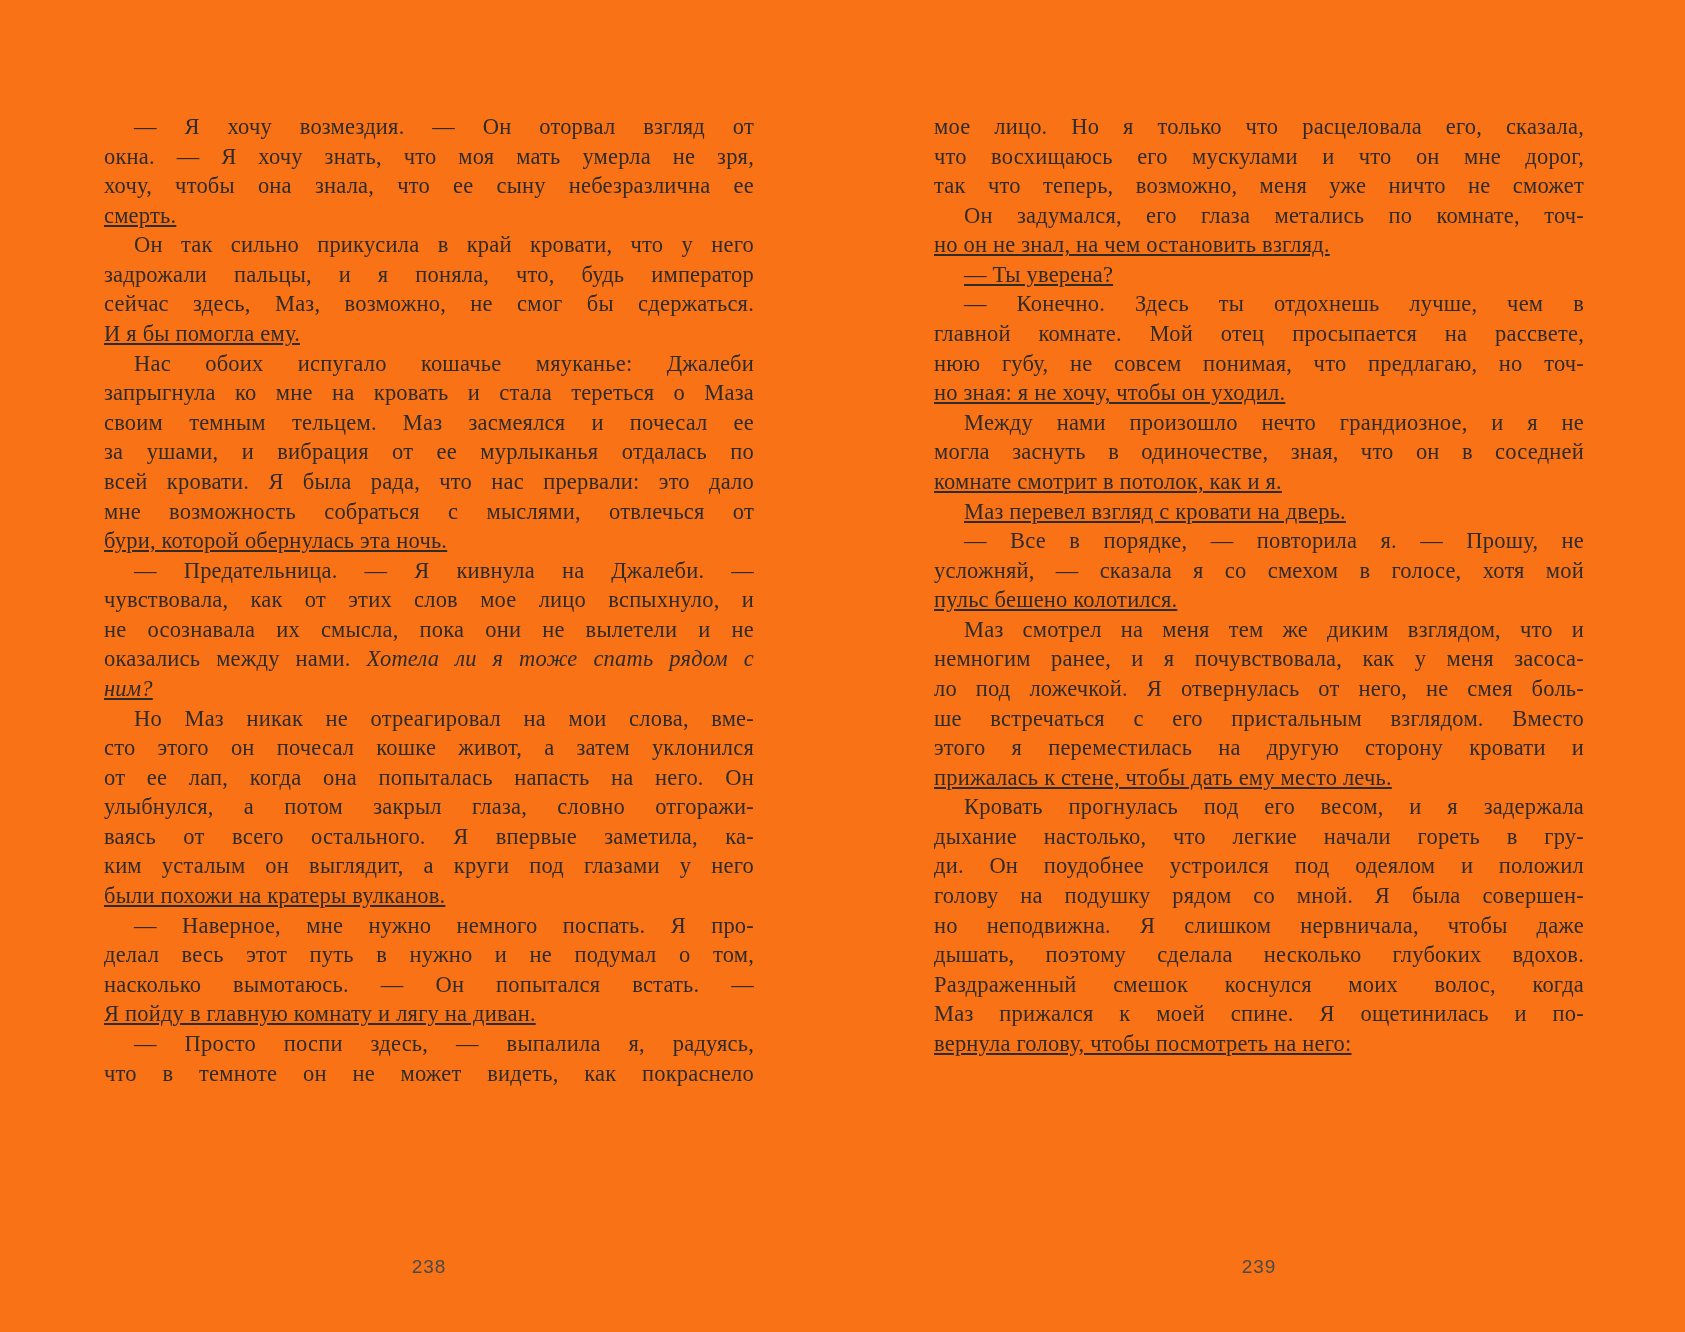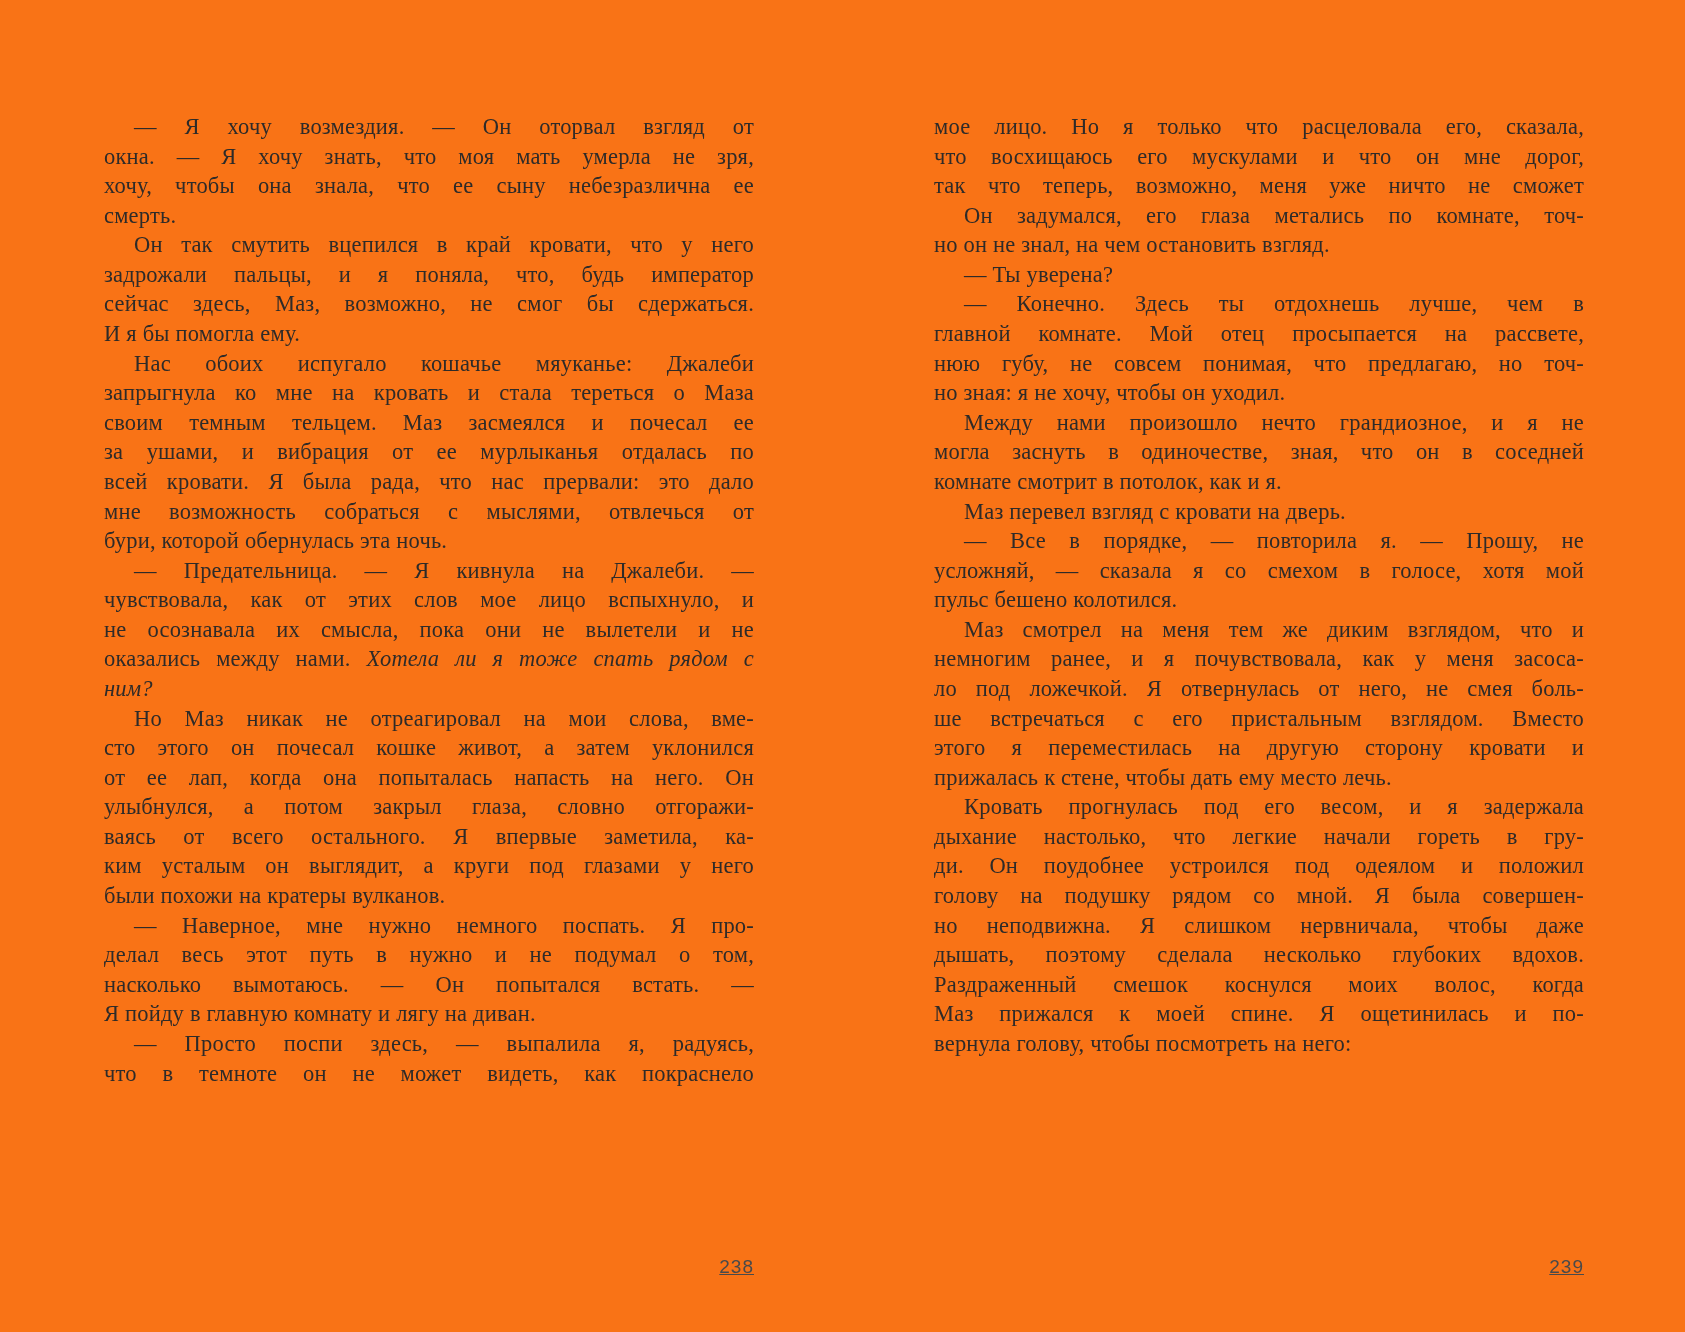--- a/index.html
+++ b/index.html
@@ -34,52 +34,52 @@
     letter-spacing: 0.2px;
   }
   .line {
     line-height: 29.58px;
     text-align: justify;
     text-align-last: justify;
     white-space: normal;
   }
   .line.para-end {
     text-align-last: left;
+    text-decoration: underline;
   }
   .line.indent {
     text-indent: 30px;
   }
   .italic {
     font-style: italic;
   }
   .page-number {
     position: absolute;
     top: 1256px;
     left: 0;
     width: 650px;
-    text-align: right;
+    text-align: center;
     font-family: "Liberation Sans", "DejaVu Sans", sans-serif;
     font-size: 19px;
     letter-spacing: 1px;
     color: #4a4a4a;
-    text-decoration: underline;
   }
 </style>
 </head>
 <body>
 
 <div class="spread">
 
   <section class="page left">
     <div class="text-block">
         <div class="line indent"><span class="">— Я хочу возмездия. — Он оторвал взгляд от</span></div>
         <div class="line"><span class="">окна. — Я хочу знать, что моя мать умерла не зря,</span></div>
         <div class="line"><span class="">хочу, чтобы она знала, что ее сыну небезразлична ее</span></div>
         <div class="line para-end"><span class="">смерть.</span></div>
-        <div class="line indent"><span class="">Он так смутить вцепился в край кровати, что у него</span></div>
+        <div class="line indent"><span class="">Он так сильно прикусила в край кровати, что у него</span></div>
         <div class="line"><span class="">задрожали пальцы, и я поняла, что, будь император</span></div>
         <div class="line"><span class="">сейчас здесь, Маз, возможно, не смог бы сдержаться.</span></div>
         <div class="line para-end"><span class="">И я бы помогла ему.</span></div>
         <div class="line indent"><span class="">Нас обоих испугало кошачье мяуканье: Джалеби</span></div>
         <div class="line"><span class="">запрыгнула ко мне на кровать и стала тереться о Маза</span></div>
         <div class="line"><span class="">своим темным тельцем. Маз засмеялся и почесал ее</span></div>
         <div class="line"><span class="">за ушами, и вибрация от ее мурлыканья отдалась по</span></div>
         <div class="line"><span class="">всей кровати. Я была рада, что нас прервали: это дало</span></div>
         <div class="line"><span class="">мне возможность собраться с мыслями, отвлечься от</span></div>
         <div class="line para-end"><span class="">бури, которой обернулась эта ночь.</span></div>

